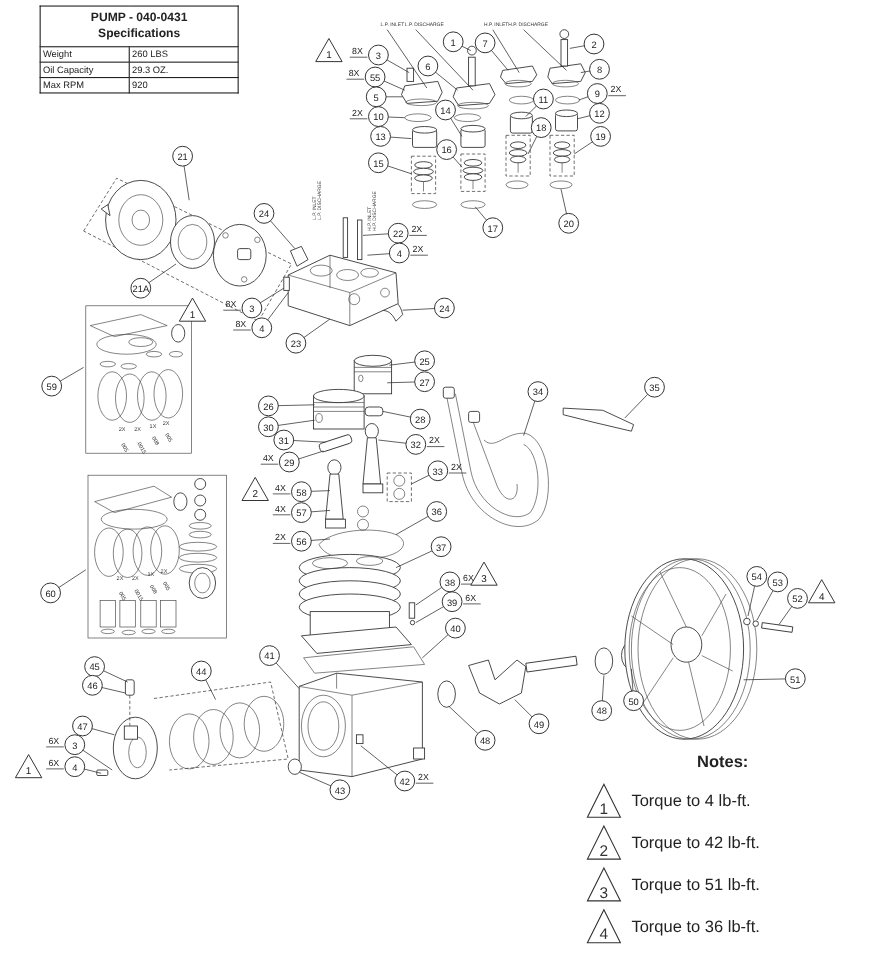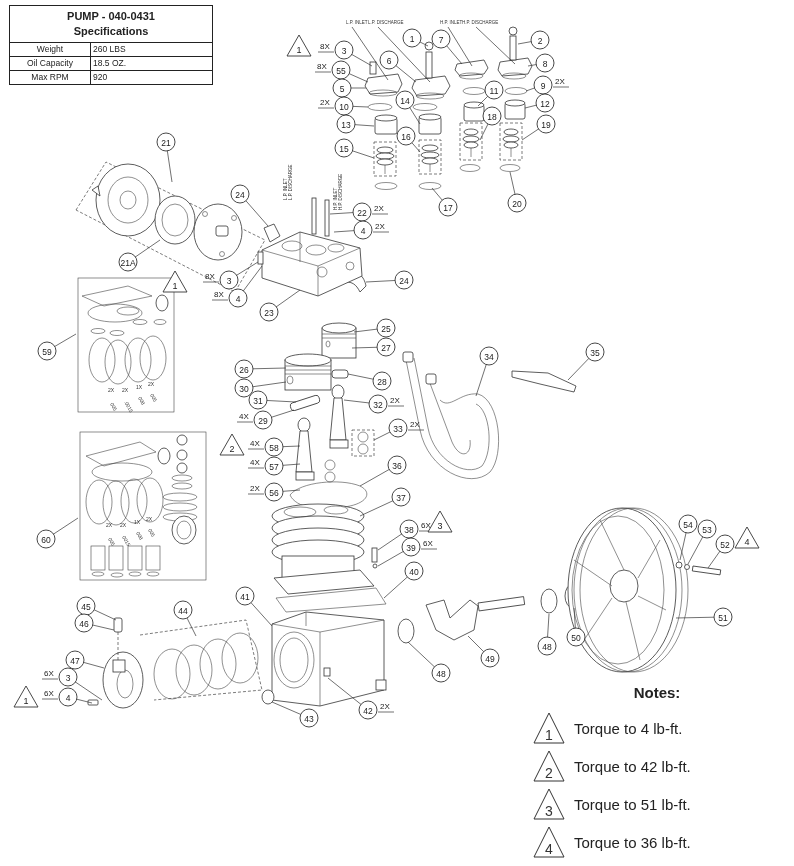--- a/index.html
+++ b/index.html
@@ -1,20 +1,20 @@
 <!DOCTYPE html>
 <html><head>
 <meta charset="utf-8">
 <style>
   html, body { margin: 0; padding: 0; background: #ffffff; }
   body { width: 794px; height: 866px; position: relative; overflow: hidden; font-family: "Liberation Sans", sans-serif; color: #222; }
-  #spec-table { position: absolute; left: 9px; top: 5px; width: 204px; border-collapse: collapse; font-size: 8.5px; }
+  #spec-table { position: absolute; left: 36px; top: 5px; width: 181px; border-collapse: collapse; font-size: 8.5px; }
   #spec-table td, #spec-table th { border: 1px solid #222; padding: 1px 2px; line-height: 11px; vertical-align: middle; }
   #spec-table th { font-size: 11px; font-weight: bold; text-align: center; padding: 3px 2px; line-height: 15px; }
-  #spec-table td.k { width: 76px; text-align: center; }
+  #spec-table td.k { width: 76px; }
   #diagram { position: absolute; left: 0; top: 0; width: 794px; height: 866px; }
   #diagram text { font-family: "Liberation Sans", sans-serif; }
   .callout-circle { fill: #fff; stroke: #333; stroke-width: 0.9; }
   .callout-text { font-size: 8.5px; fill: #222; text-anchor: middle; dominant-baseline: central; }
   .qty-text { font-size: 8px; fill: #222; }
   .leader { stroke: #333; stroke-width: 0.7; fill: none; }
   .part { stroke: #333; stroke-width: 0.8; fill: #fff; }
   .part-thin { stroke: #444; stroke-width: 0.6; fill: none; }
   .dash { stroke: #444; stroke-width: 0.7; fill: none; stroke-dasharray: 3 2; }
   .tri { fill: #fff; stroke: #333; stroke-width: 0.9; }
@@ -36,21 +36,21 @@
       <div>PUMP - 040-0431</div>
       <div>Specifications</div>
     </th>
   </tr>
   <tr>
     <td class="k">Weight</td>
     <td>260 LBS</td>
   </tr>
   <tr>
     <td class="k">Oil Capacity</td>
-    <td>18.5 OZ.</td>
+    <td>29.3 OZ.</td>
   </tr>
   <tr>
     <td class="k">Max RPM</td>
     <td>920</td>
   </tr>
 </tbody>
   </table>
 
 <svg id="diagram" viewBox="0 0 794 866" xmlns="http://www.w3.org/2000/svg">
 

